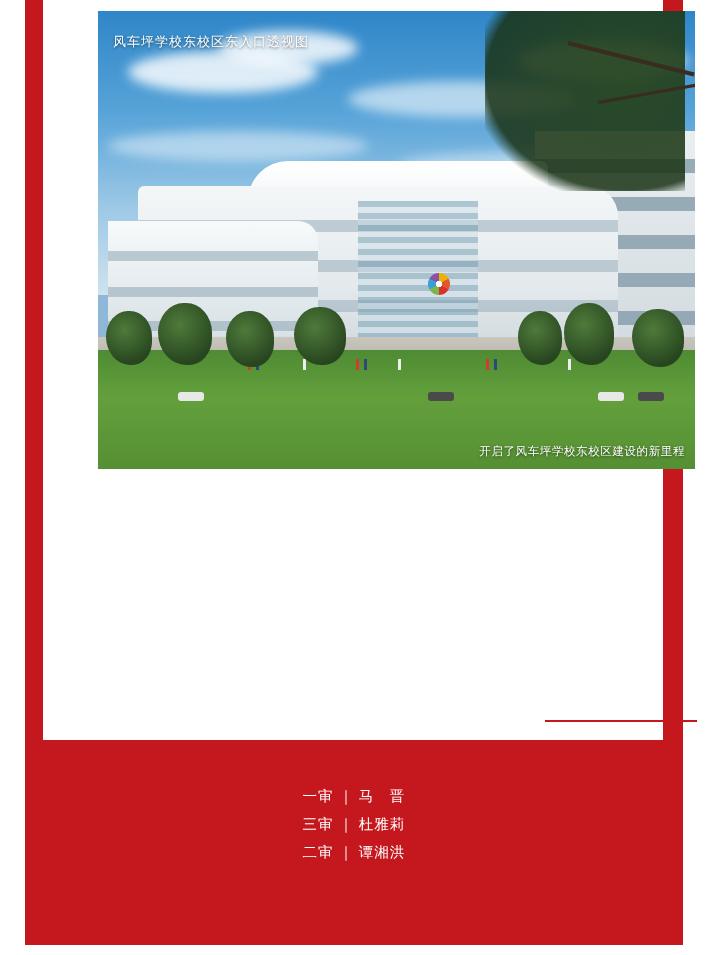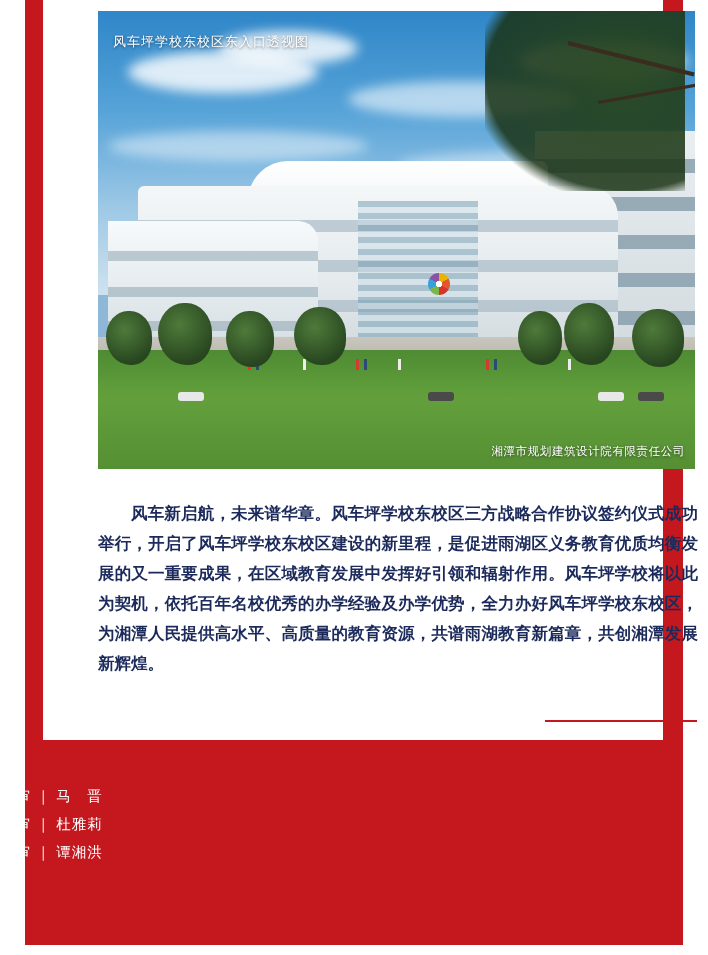--- a/index.html
+++ b/index.html
@@ -193,21 +193,21 @@
     top: 720px;
     width: 152px;
     height: 2px;
     background: #c5181e;
   }
   .credits {
     position: absolute;
     left: 0;
     top: 782px;
     width: 708px;
-    text-align: left;
+    text-align: center;
     color: #ffffff;
     font-size: 14.5px;
     line-height: 28px;
     letter-spacing: 1px;
   }
   .credit-line { white-space: pre; }
 </style>
 </head>
 <body>
 
@@ -279,24 +279,23 @@
       <div class="tree" style="left:196px;top:296px; width:52px; height:58px;"></div>
       <div class="tree" style="left:420px;top:300px; width:44px; height:54px;"></div>
       <div class="tree" style="left:466px;top:292px; width:50px; height:62px;"></div>
       <div class="tree" style="left:534px;top:298px; width:52px; height:58px;"></div>
 
       <div class="big-tree"></div>
       <div class="branch" style="left:470px; top:30px; width:130px; height:4px; transform: rotate(14deg);"></div>
       <div class="branch" style="left:500px; top:90px; width:100px; height:3px; transform: rotate(-10deg);"></div>
 
       <div class="photo-caption">风车坪学校东校区东入口透视图</div>
-      <div class="photo-credit">湘潭市规划建筑设计院有限责任公司</div>
+      <div class="photo-credit">开启了风车坪学校东校区建设的新里程</div>
     </div>
 
-    <div class="body-text">风车新启航，未来谱华章。风车坪学校东校区三方战略合作协议签约仪式成功举行，开启了风车坪学校东校区建设的新里程，是促进雨湖区义务教育优质均衡发展的又一重要成果，在区域教育发展中发挥好引领和辐射作用。风车坪学校将以此为契机，依托百年名校优秀的办学经验及办学优势，全力办好风车坪学校东校区，为湘潭人民提供高水平、高质量的教育资源，共谱雨湖教育新篇章，共创湘潭发展新辉煌。</div>
 
     <div class="rule"></div>
   </div>
 
   <div class="credits">
     <div class="credit-line">一审 ｜ 马　晋</div>
     <div class="credit-line">三审 ｜ 杜雅莉</div>
     <div class="credit-line">二审 ｜ 谭湘洪</div>
   </div>
 

